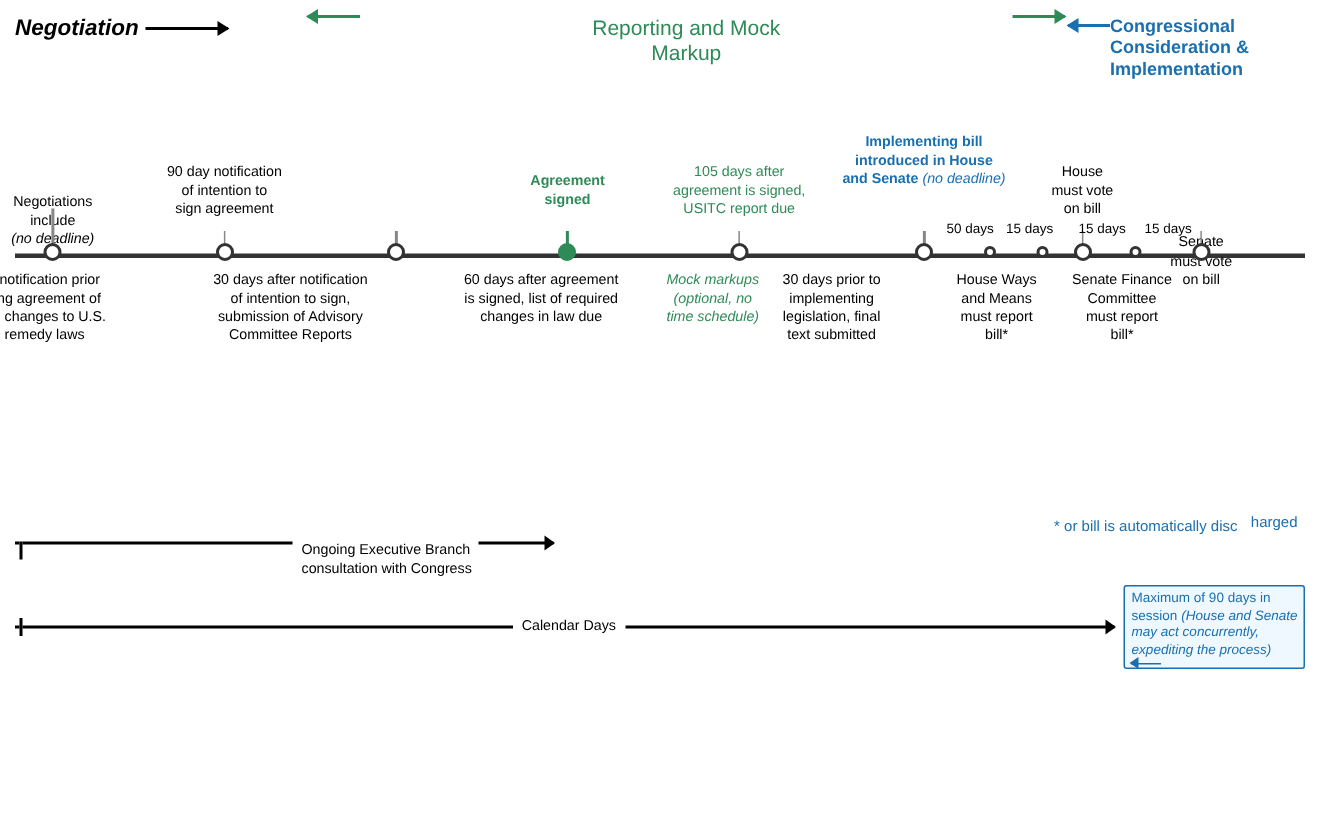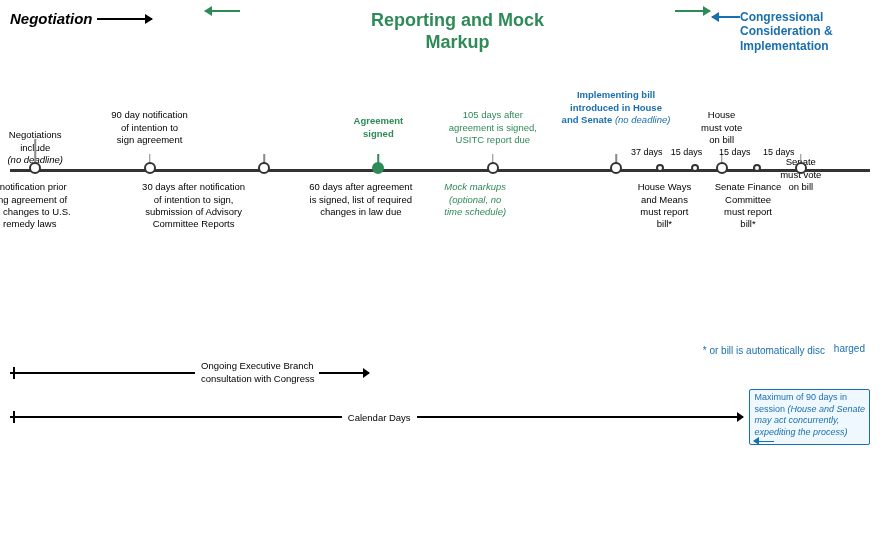--- a/index.html
+++ b/index.html
@@ -106,21 +106,21 @@
       </div>
     </div>
 
     <div style="display:flex;align-items:center;margin-right:2px;">
       <div style="width:35px;height:2px;background:#2e8b57;position:relative;">
         <div style="position:absolute;left:-1px;top:-4px;border-right:8px solid #2e8b57;border-top:5px solid transparent;border-bottom:5px solid transparent;"></div>
       </div>
     </div>
 
     <div style="flex:1;display:flex;flex-direction:column;align-items:center;">
-      <span style="font-weight:bold;font-size:18px;color:#2e8b57;text-align:center;line-height:1.2;">Reporting and Mock<br>Markup</span>
+      <span style="font-weight:normal;font-size:14px;color:#2e8b57;text-align:center;line-height:1.2;">Reporting and Mock<br>Markup</span>
     </div>
 
     <div style="display:flex;align-items:center;margin-left:2px;">
       <div style="width:35px;height:2px;background:#2e8b57;position:relative;">
         <div style="position:absolute;right:-1px;top:-4px;border-left:8px solid #2e8b57;border-top:5px solid transparent;border-bottom:5px solid transparent;"></div>
       </div>
     </div>
 
     <div style="display:flex;align-items:center;margin-left:2px;margin-top:6px;">
       <div style="width:28px;height:2px;background:#1a6faf;position:relative;">
@@ -161,50 +161,51 @@
     <div style="position:absolute;left:70%;top:95px;width:1.5px;height:15px;background:#888;transform:translateX(-50%);"></div>
 
     <div class="tl-dot" style="left:82%;"></div>
     <div class="tl-top-label" style="left:82%;width:70px;top:50px;">House<br>must vote<br>on bill</div>
     <div style="position:absolute;left:82%;top:95px;width:1.5px;height:15px;background:#888;transform:translateX(-50%);"></div>
 
     <div class="tl-dot" style="left:91%;"></div>
     <div class="tl-top-label" style="left:91%;width:70px;top:50px;margin-top:47px;">Senate<br>must vote<br>on bill</div>
     <div style="position:absolute;left:91%;top:95px;width:1.5px;height:15px;background:#888;transform:translateX(-50%);"></div>
 
-    <div class="tl-days-label" style="left:73.5%;">37 days</div>
+    <div class="tl-days-label" style="left:73.5%;">50 days</div>
     <div class="tl-days-label" style="left:78%;">15 days</div>
     <div class="tl-days-label" style="left:83.5%;">15 days</div>
     <div class="tl-days-label" style="left:88.5%;">15 days</div>
 
     <div class="tl-dot" style="left:75%;width:8px;height:8px;top:105px;"></div>
     <div class="tl-dot" style="left:79%;width:8px;height:8px;top:105px;"></div>
     <div class="tl-dot" style="left:86%;width:8px;height:8px;top:105px;"></div>
 
     <div class="tl-bottom-label" style="left:2%;width:110px;top:122px;">80 day notification prior<br>to signing agreement of<br>potential changes to U.S.<br>trade remedy laws</div>
 
     <div class="tl-bottom-label" style="left:22%;width:110px;top:122px;">30 days after notification<br>of intention to sign,<br>submission of Advisory<br>Committee Reports</div>
 
     <div class="tl-bottom-label" style="left:41%;width:110px;top:122px;">60 days after agreement<br>is signed, list of required<br>changes in law due</div>
 
     <div class="tl-bottom-label green" style="left:54%;width:90px;top:122px;">Mock markups<br><span style="color:#2e8b57;">(optional, no<br>time schedule)</span></div>
 
+    <div class="tl-bottom-label" style="left:63%;width:100px;top:122px;">30 days prior to<br>implementing<br>legislation, final<br>text submitted</div>
 
     <div class="tl-bottom-label" style="left:75.5%;width:90px;top:122px;">House Ways<br>and Means<br>must report<br>bill*</div>
 
     <div class="tl-bottom-label" style="left:85%;width:90px;top:122px;">Senate Finance<br>Committee<br>must report<br>bill*</div>
 
   </div>
 
   <div style="padding:0 10px;">
     <div style="text-align:right;color:#1a6faf;font-size:10px;padding-right:5px;margin-top:24px;">
       * or bill is automatically disc<span style="display:inline-block;width:40px;overflow:hidden;">harged</span>
     </div>
 
-    <div style="display:flex;align-items:center;margin-top:4px;">
+    <div style="display:flex;align-items:flex-start;margin-top:4px;">
       <div style="width:3px;height:2px;background:#000;"></div>
       <div style="width:2px;height:12px;border-left:2px solid #000;margin-right:0;"></div>
       <div style="flex:none;width:180px;height:2px;background:#000;"></div>
       <span style="font-size:9.5px;color:#000;margin-left:6px;line-height:1.3;">Ongoing Executive Branch<br>consultation with Congress</span>
       <div style="margin-left:4px;width:50px;height:2px;background:#000;position:relative;">
         <div style="position:absolute;right:-1px;top:-4px;border-left:7px solid #000;border-top:5px solid transparent;border-bottom:5px solid transparent;"></div>
       </div>
     </div>
 
     <div style="display:flex;align-items:center;margin-top:4px;">

